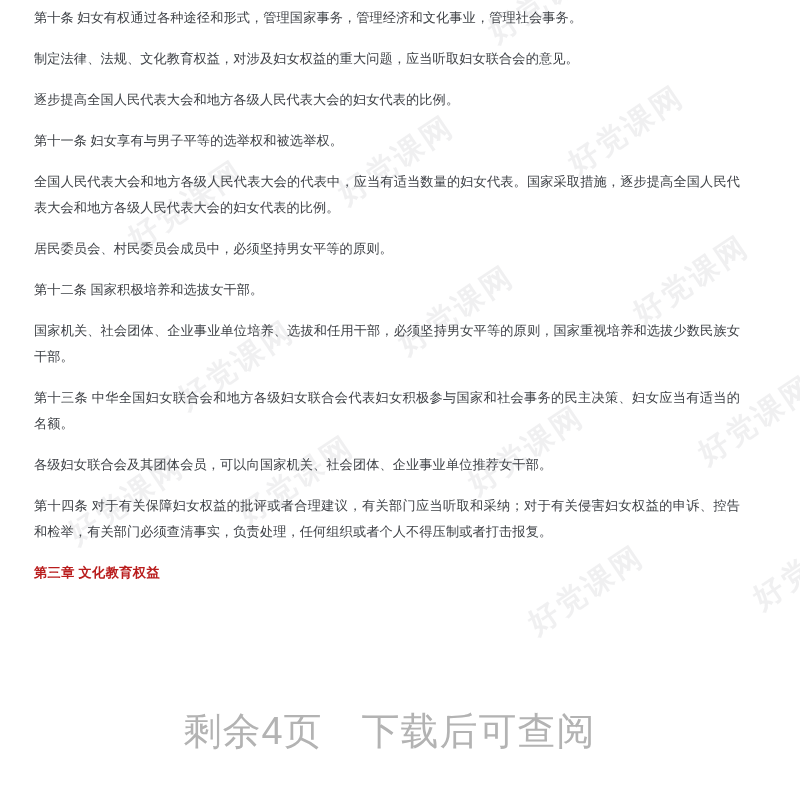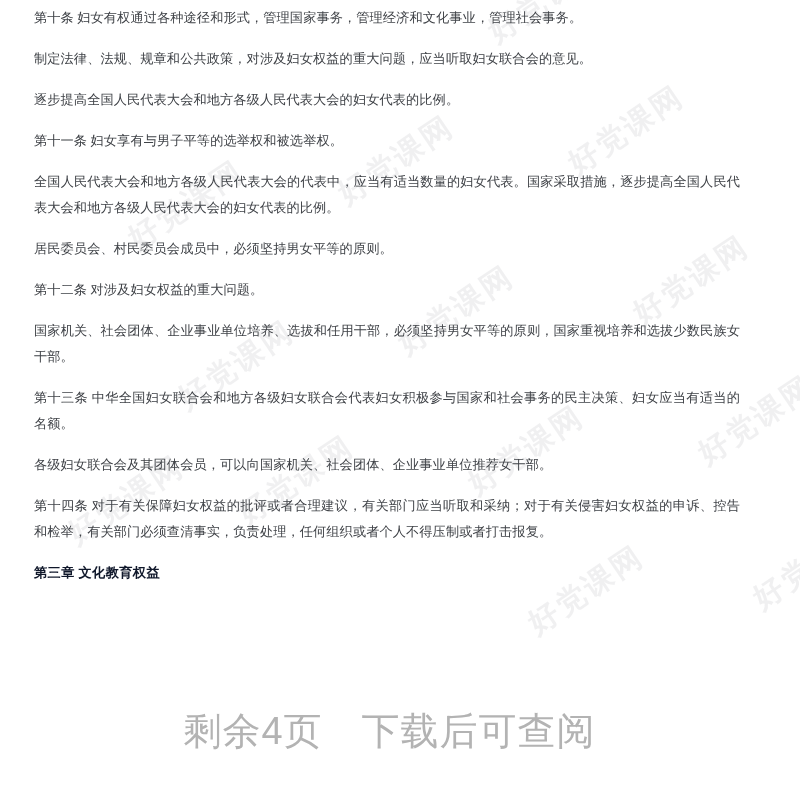--- a/index.html
+++ b/index.html
@@ -65,21 +65,21 @@
     letter-spacing: 0.1px;
     font-family: "Liberation Serif", "DejaVu Serif", serif;
   }
 
   .para.first {
     margin-top: 5px;
   }
 
   .para.heading {
     font-weight: 700;
-    color: #0f172a;
+    color: #b91c1c;
     letter-spacing: 0.4px;
   }
 
   
   #download-notice {
     position: absolute;
     left: 0;
     top: 706px;
     width: 779px;
     text-align: center;
@@ -112,26 +112,26 @@
       <div class="watermark" style="left: 460px; top: 470px; color: rgba(120, 120, 128, 0.114); transform: rotate(-34deg);">好党课网</div>
       <div class="watermark" style="left: 690px; top: 440px; color: rgba(120, 120, 128, 0.114); transform: rotate(-34deg);">好党课网</div>
       <div class="watermark" style="left: 60px; top: 520px; color: rgba(120, 120, 128, 0.114); transform: rotate(-34deg);">好党课网</div>
       <div class="watermark" style="left: 230px; top: 500px; color: rgba(120, 120, 128, 0.114); transform: rotate(-34deg);">好党课网</div>
       <div class="watermark" style="left: 520px; top: 610px; color: rgba(120, 120, 128, 0.114); transform: rotate(-34deg);">好党课网</div>
       <div class="watermark" style="left: 745px; top: 585px; color: rgba(120, 120, 128, 0.114); transform: rotate(-34deg);">好党课网</div>
     </div>
 
   <div id="doc-body">
       <p class="para first">第十条  妇女有权通过各种途径和形式，管理国家事务，管理经济和文化事业，管理社会事务。</p>
-      <p class="para">制定法律、法规、规章和公共政策，对涉及妇女权益的重大问题，应当听取妇女联合会的意见。</p>
+      <p class="para">制定法律、法规、文化教育权益，对涉及妇女权益的重大问题，应当听取妇女联合会的意见。</p>
       <p class="para">逐步提高全国人民代表大会和地方各级人民代表大会的妇女代表的比例。</p>
       <p class="para">第十一条  妇女享有与男子平等的选举权和被选举权。</p>
       <p class="para">全国人民代表大会和地方各级人民代表大会的代表中，应当有适当数量的妇女代表。国家采取措施，逐步提高全国人民代表大会和地方各级人民代表大会的妇女代表的比例。</p>
       <p class="para">居民委员会、村民委员会成员中，必须坚持男女平等的原则。</p>
-      <p class="para">第十二条  对涉及妇女权益的重大问题。</p>
+      <p class="para">第十二条  国家积极培养和选拔女干部。</p>
       <p class="para">国家机关、社会团体、企业事业单位培养、选拔和任用干部，必须坚持男女平等的原则，国家重视培养和选拔少数民族女干部。</p>
       <p class="para">第十三条  中华全国妇女联合会和地方各级妇女联合会代表妇女积极参与国家和社会事务的民主决策、妇女应当有适当的名额。</p>
       <p class="para">各级妇女联合会及其团体会员，可以向国家机关、社会团体、企业事业单位推荐女干部。</p>
       <p class="para">第十四条  对于有关保障妇女权益的批评或者合理建议，有关部门应当听取和采纳；对于有关侵害妇女权益的申诉、控告和检举，有关部门必须查清事实，负责处理，任何组织或者个人不得压制或者打击报复。</p>
       <p class="para heading">第三章  文化教育权益</p>
     </div>
 
   <div id="download-notice">
     <span class="notice-text">剩余4页　下载后可查阅</span>
   </div>

